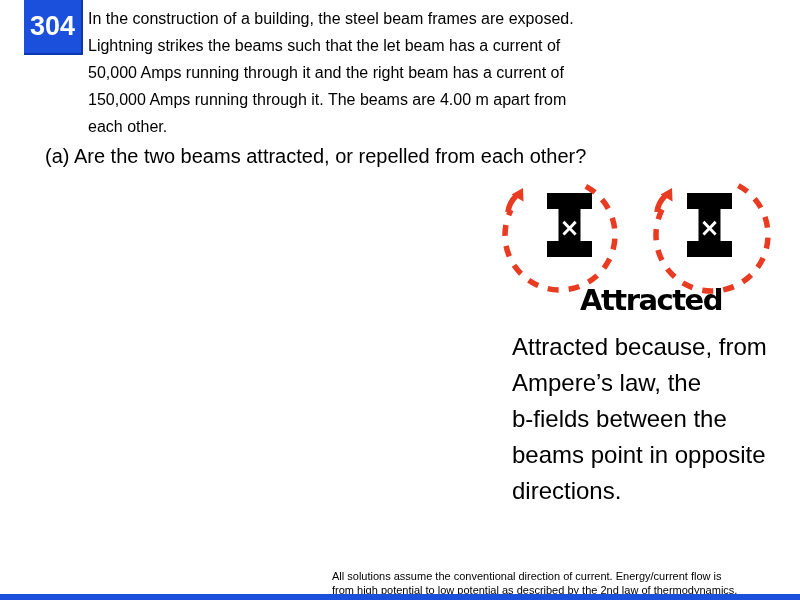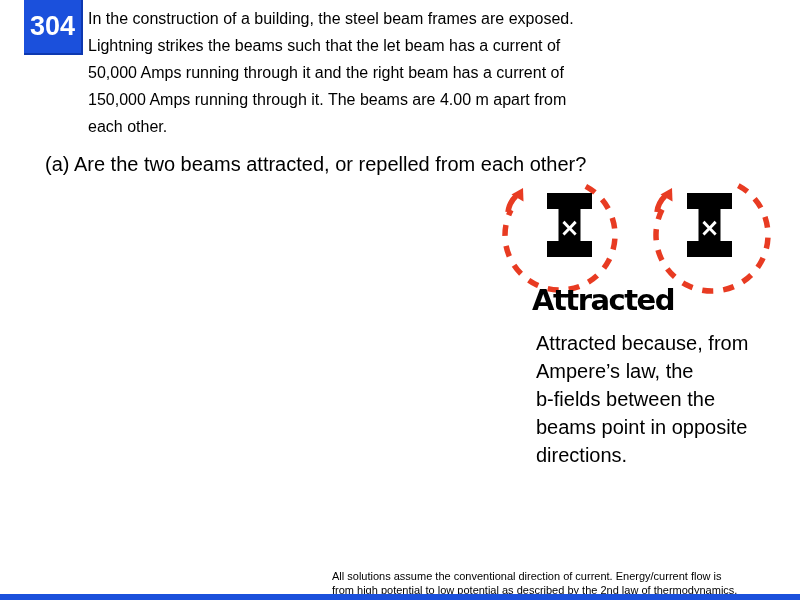--- a/index.html
+++ b/index.html
@@ -23,36 +23,36 @@
   }
   .problem {
     position: absolute; left: 88px; top: 5px;
     width: 690px;
     font-size: 16px; line-height: 27px;
     white-space: pre-line;
   }
   .question {
     position: absolute; left: 45px; top: 143px;
     width: 700px;
-    font-size: 20px; line-height: 27px; margin-top: 8px;
+    font-size: 20px; line-height: 27px;
   }
   .diagram {
     position: absolute; left: 485px; top: 158px;
     width: 310px; height: 170px;
   }
   .answer-title {
-    position: absolute; left: 532px; top: 283px;
+    position: absolute; left: 580px; top: 283px;
     font-family: "DejaVu Sans", sans-serif;
     font-size: 29px; font-weight: 800;
     letter-spacing: -1.5px;
   }
   .answer-body {
-    position: absolute; left: 536px; top: 329px;
+    position: absolute; left: 512px; top: 329px;
     width: 260px;
-    font-size: 20px; line-height: 28px;
+    font-size: 24px; line-height: 36px;
     white-space: pre-line;
   }
   .footnote {
     position: absolute; left: 332px; top: 570px;
     width: 455px;
     font-size: 11px; line-height: 13.5px;
     white-space: pre-line;
   }
   .bottom-bar {
     position: absolute; left: 0; bottom: 0;

